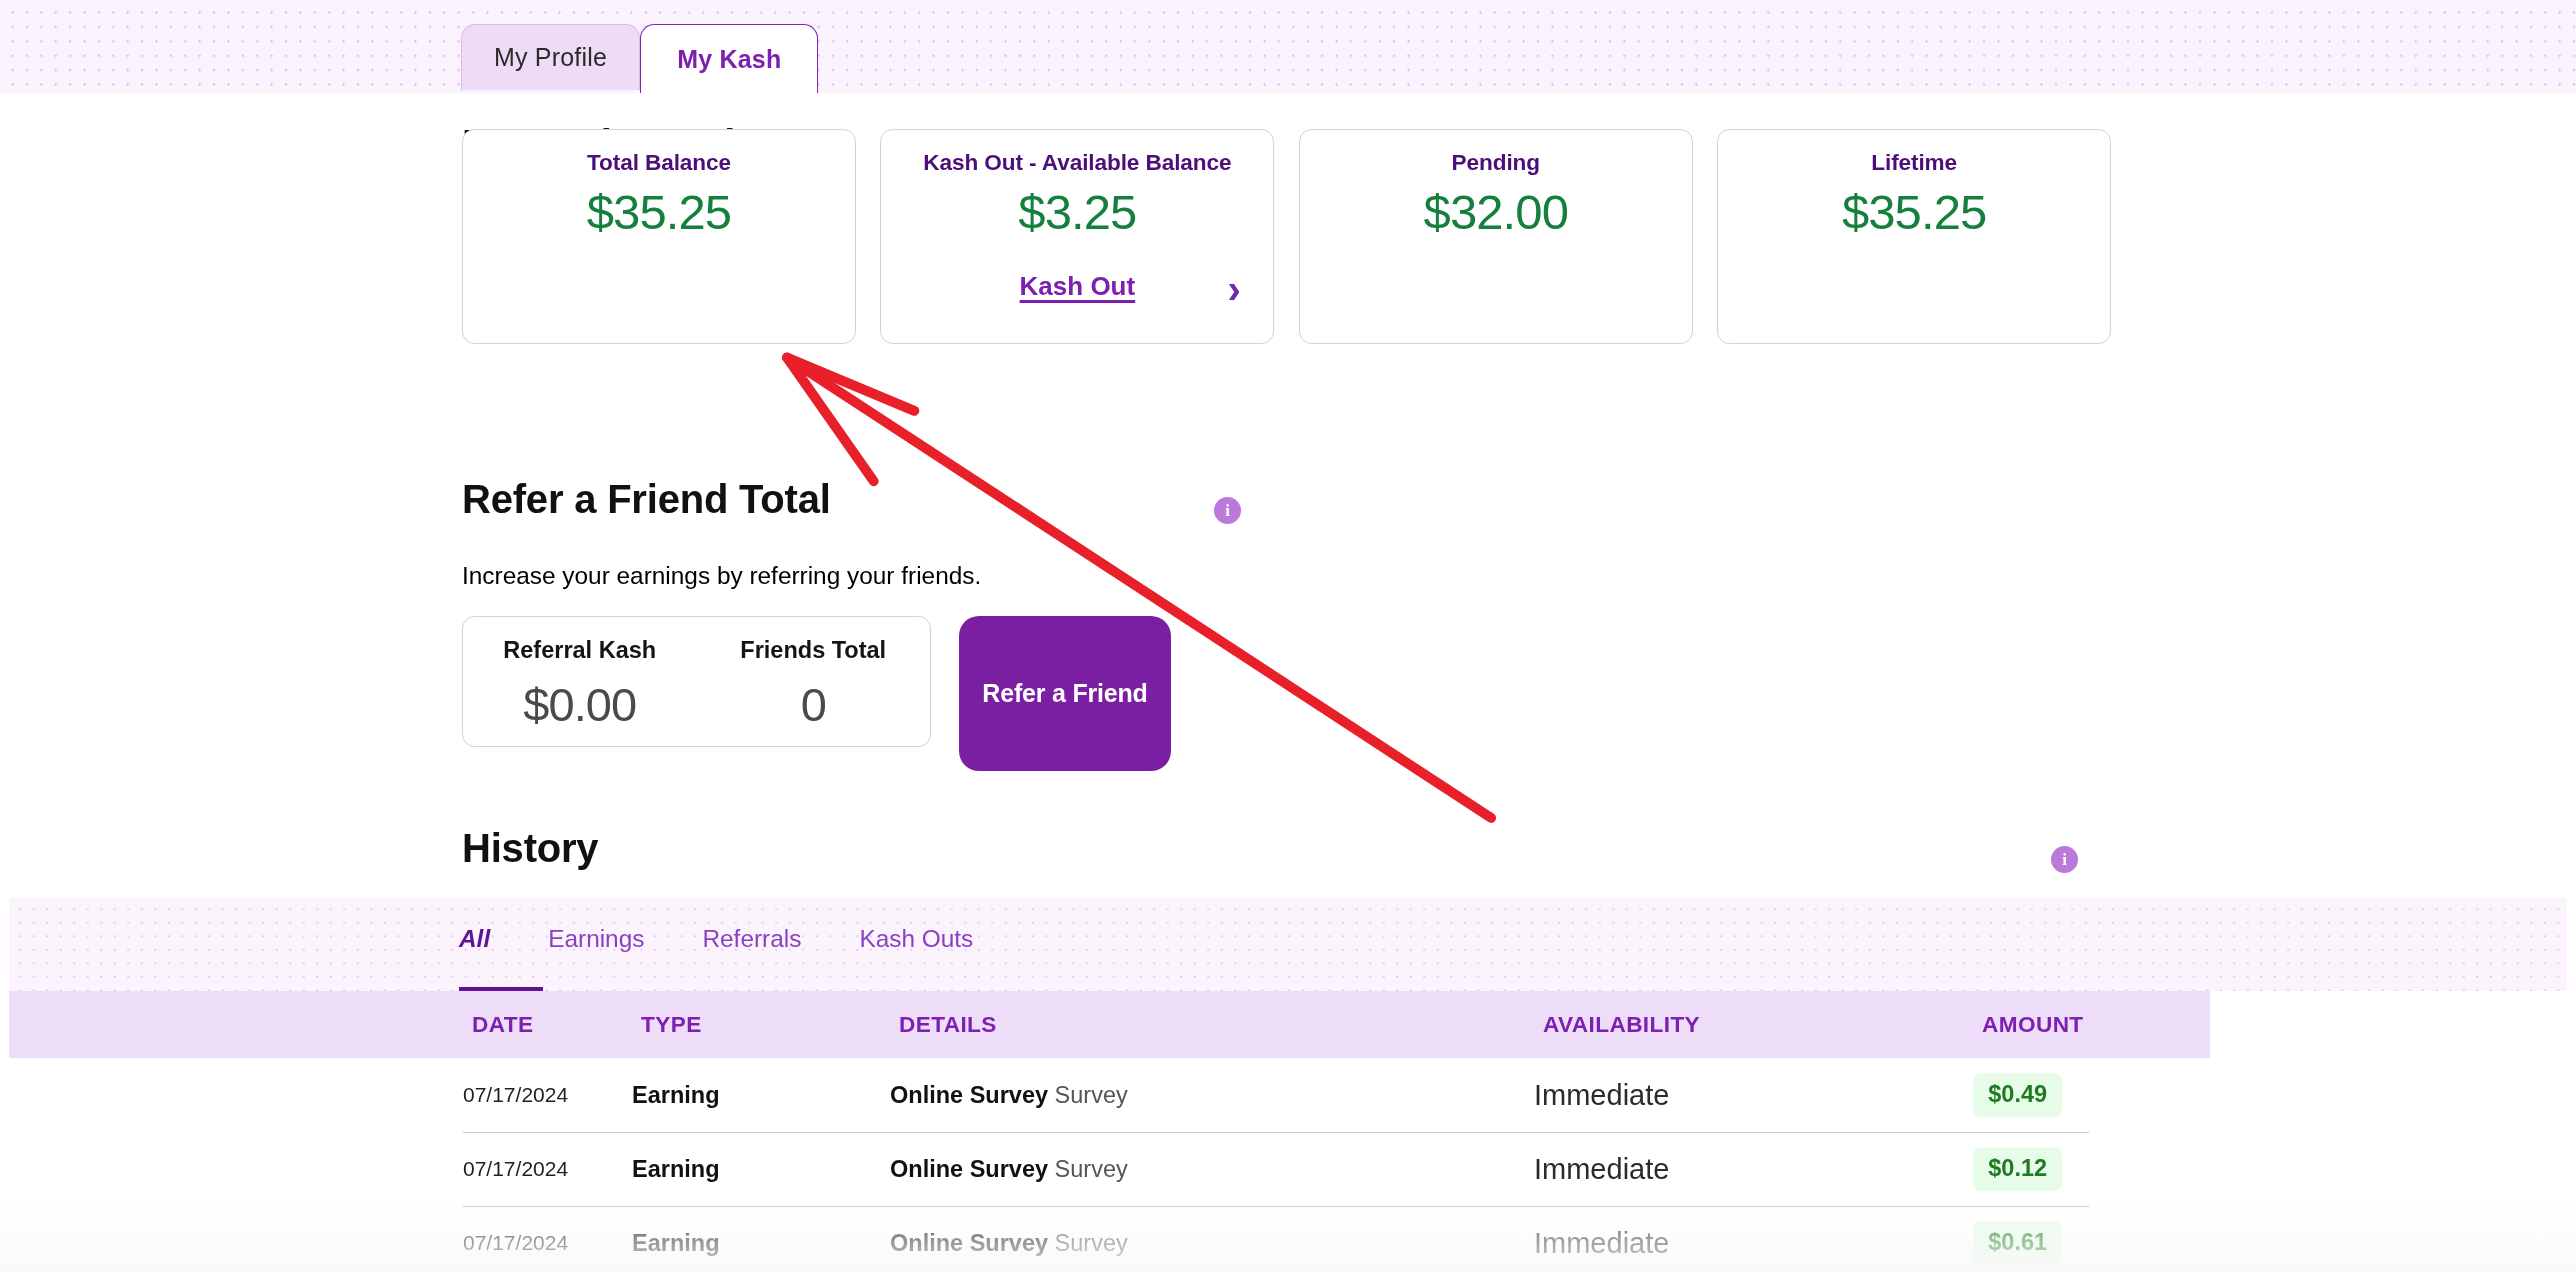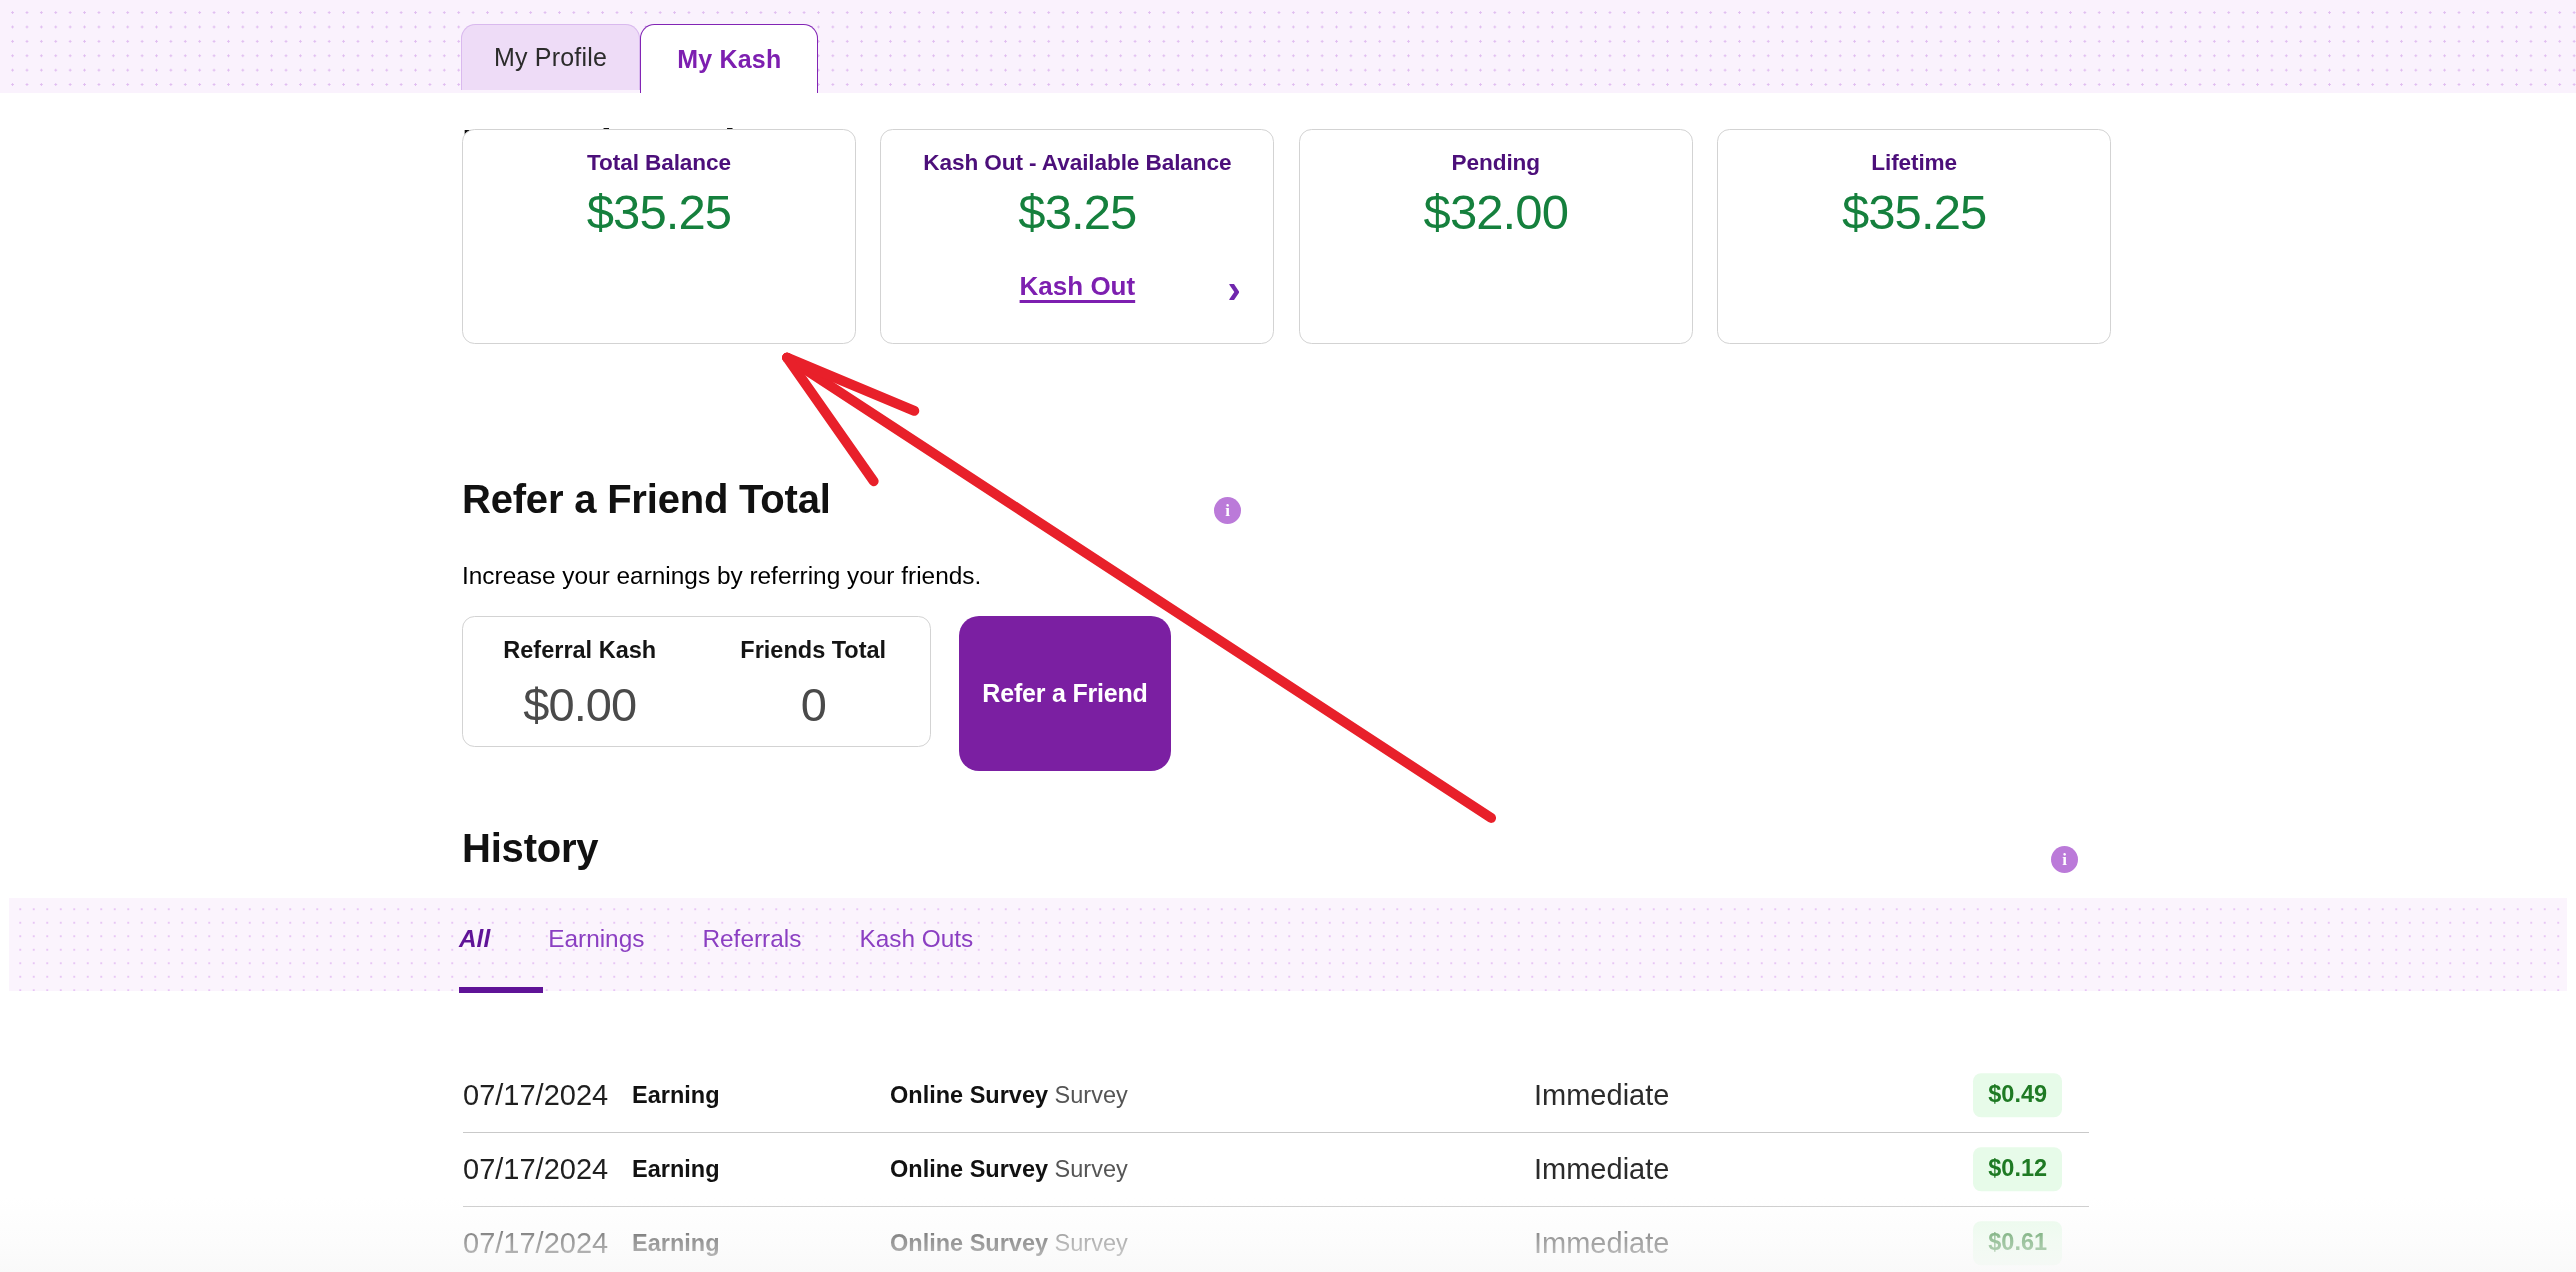--- a/index.html
+++ b/index.html
@@ -284,21 +284,21 @@
     color: #7d1fb0;
     letter-spacing: 0.4px;
   }
   .c-date  { left: 463px; }
   .c-type  { left: 632px; }
   .c-det   { left: 890px; }
   .c-avail { left: 1534px; }
   .c-amt   { left: 1973px; }
 
   .td-date {
-    font-size: 29px;
+    font-size: 21px;
     color: #1f1f1f;
   }
   .td-type {
     font-size: 23.5px;
     font-weight: bold;
     color: #111111;
   }
   .td-det {
     font-size: 23.5px;
     color: #555555;
@@ -426,20 +426,29 @@
       <span>Earnings</span>
     </div>
     <div class="h-tab">
       <span>Referrals</span>
     </div>
     <div class="h-tab">
       <span>Kash Outs</span>
     </div>
   </div>
 
+  <div class="table-head">
+    <div class="t-row" style="top:0; height:67px;">
+      <div class="t-cell th c-date">DATE</div>
+      <div class="t-cell th c-type">TYPE</div>
+      <div class="t-cell th c-det">DETAILS</div>
+      <div class="t-cell th c-avail">AVAILABILITY</div>
+      <div class="t-cell th c-amt">AMOUNT</div>
+    </div>
+  </div>
 
   <div class="t-row" style="top:1058px;">
     <div class="t-cell td-date  c-date">07/17/2024</div>
     <div class="t-cell td-type  c-type">Earning</div>
     <div class="t-cell td-det   c-det"><b>Online Survey</b><span> Survey</span></div>
     <div class="t-cell td-avail c-avail">Immediate</div>
     <div class="t-cell c-amt"><span class="amt-badge">$0.49</span></div>
   </div>
   <div class="row-sep" style="top:1132px;"></div>
 

